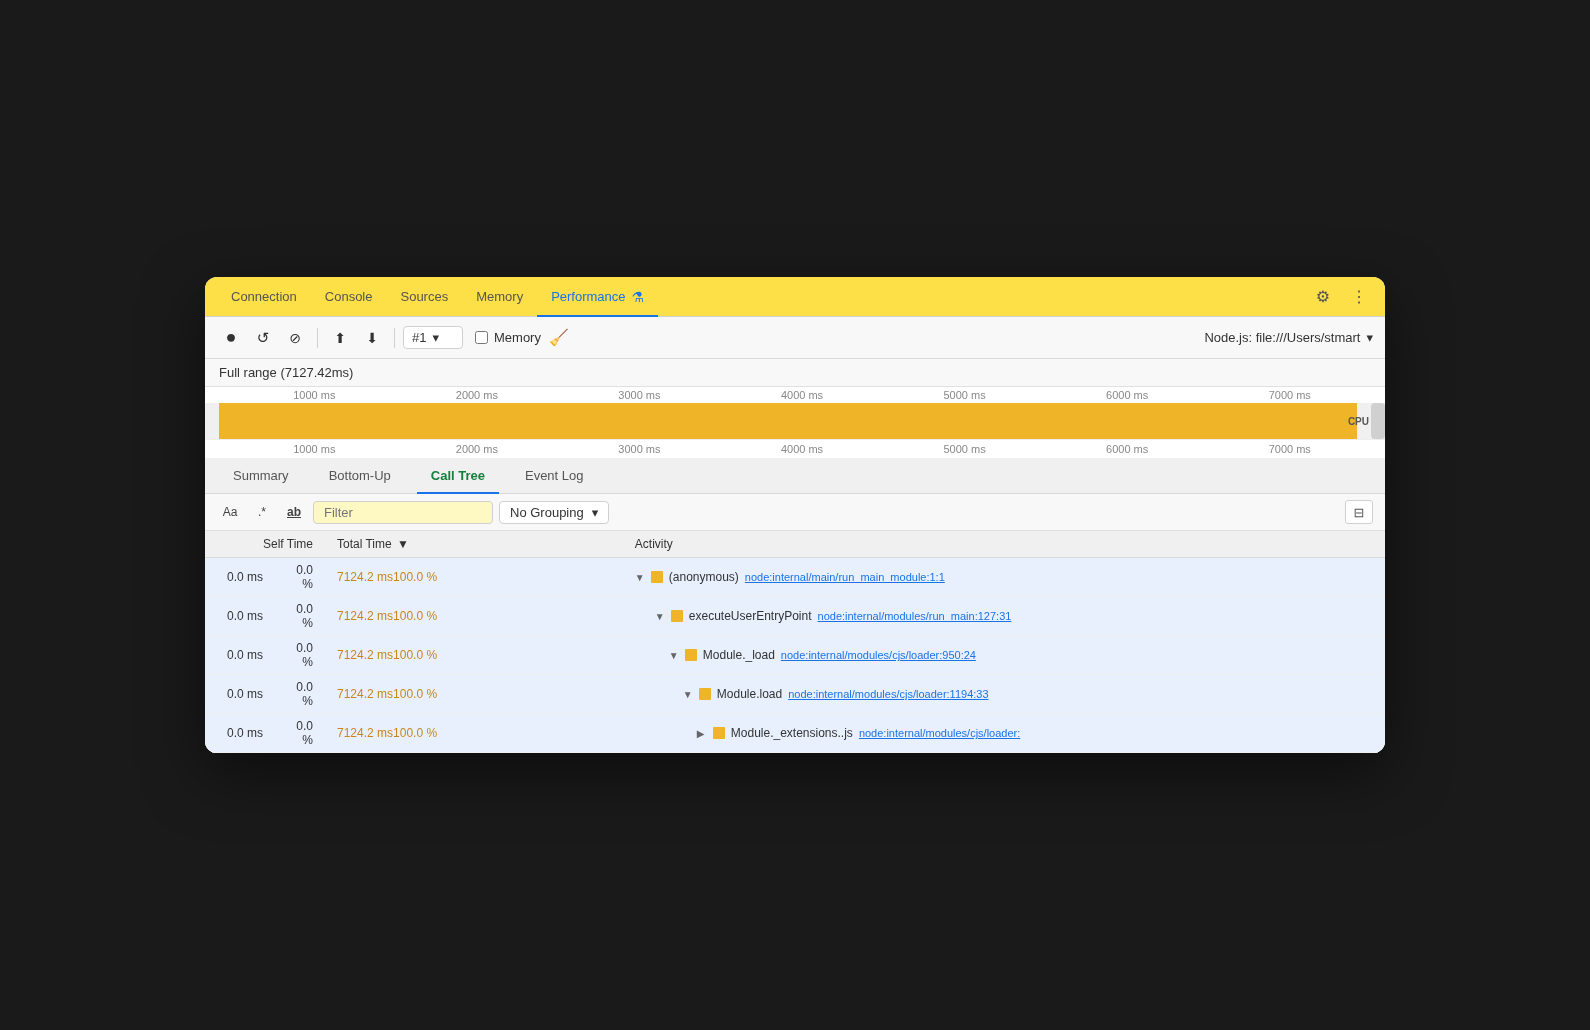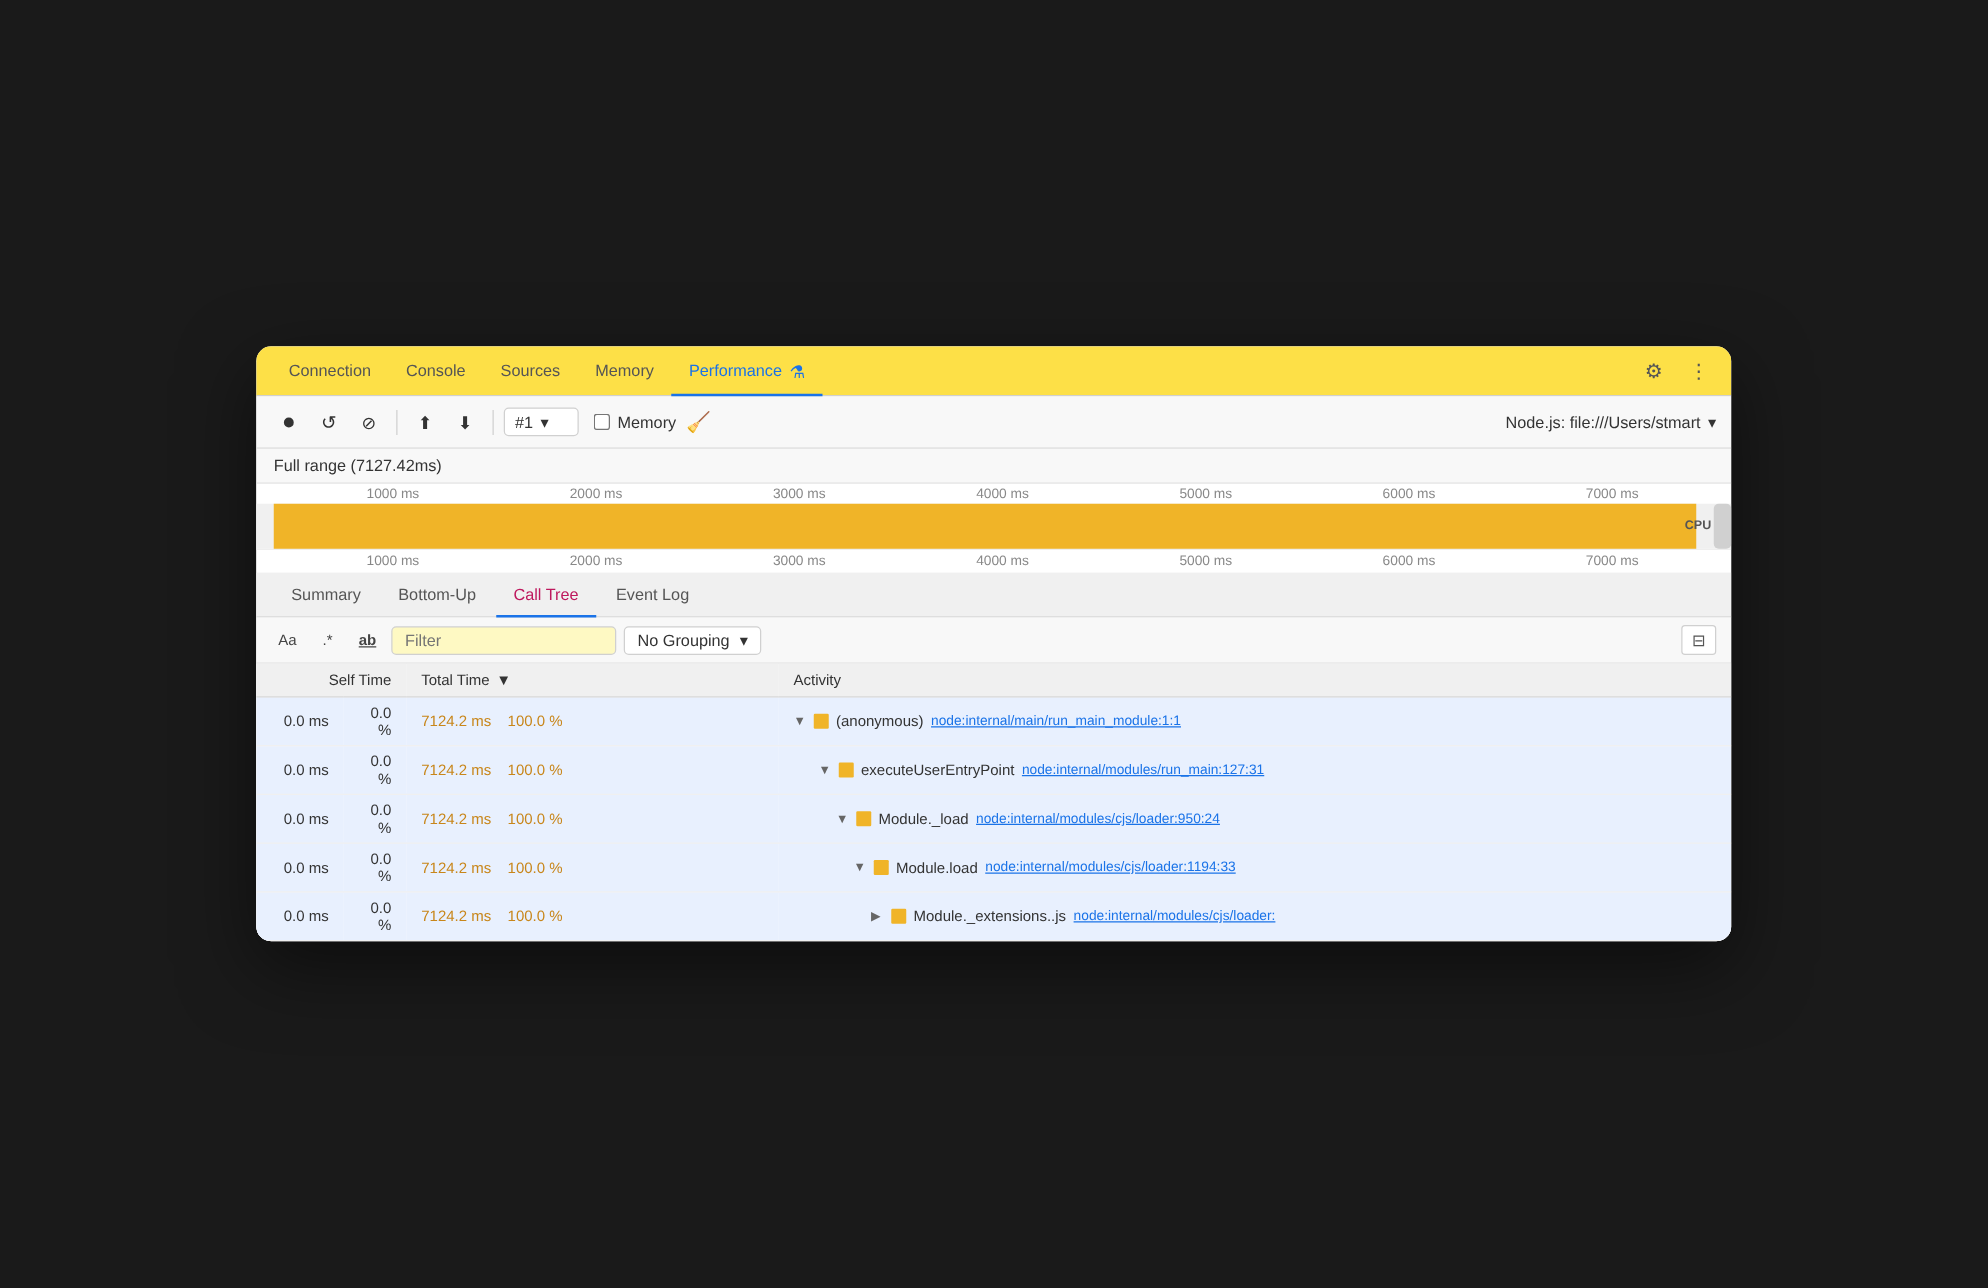--- a/index.html
+++ b/index.html
@@ -235,35 +235,35 @@
     .bottom-section {
       background: #f8f8f8;
     }
     .sub-tabs {
       display: flex;
       align-items: center;
       padding: 0 14px;
       background: #f0f0f0;
       border-bottom: 1px solid #d8d8d8;
       height: 36px;
-      gap: 2px;
+      gap: 12px;
     }
     .sub-tab {
       padding: 0 14px;
       height: 36px;
       display: flex;
       align-items: center;
       font-size: 13px;
       color: #555;
       cursor: pointer;
       position: relative;
     }
     .sub-tab.active {
-      color: #be185d;
-      font-weight: 400;
+      color: #15803d;
+      font-weight: 700;
     }
     .sub-tab.active::after {
       content: '';
       position: absolute;
       bottom: 0;
       left: 0;
       right: 0;
       height: 2px;
       background: #1a73e8;
     }
@@ -397,21 +397,21 @@
       text-decoration: underline;
       cursor: pointer;
       font-size: 11px;
     }
     .total-col {
       min-width: 160px;
     }
     .total-inner {
       display: flex;
       align-items: center;
-      gap: 13px;
+      gap: 0;
     }
   </style>
 </head>
 <body>
 
 <div class="window">
 
 
   <div class="tab-bar">
     <div class="tab">

